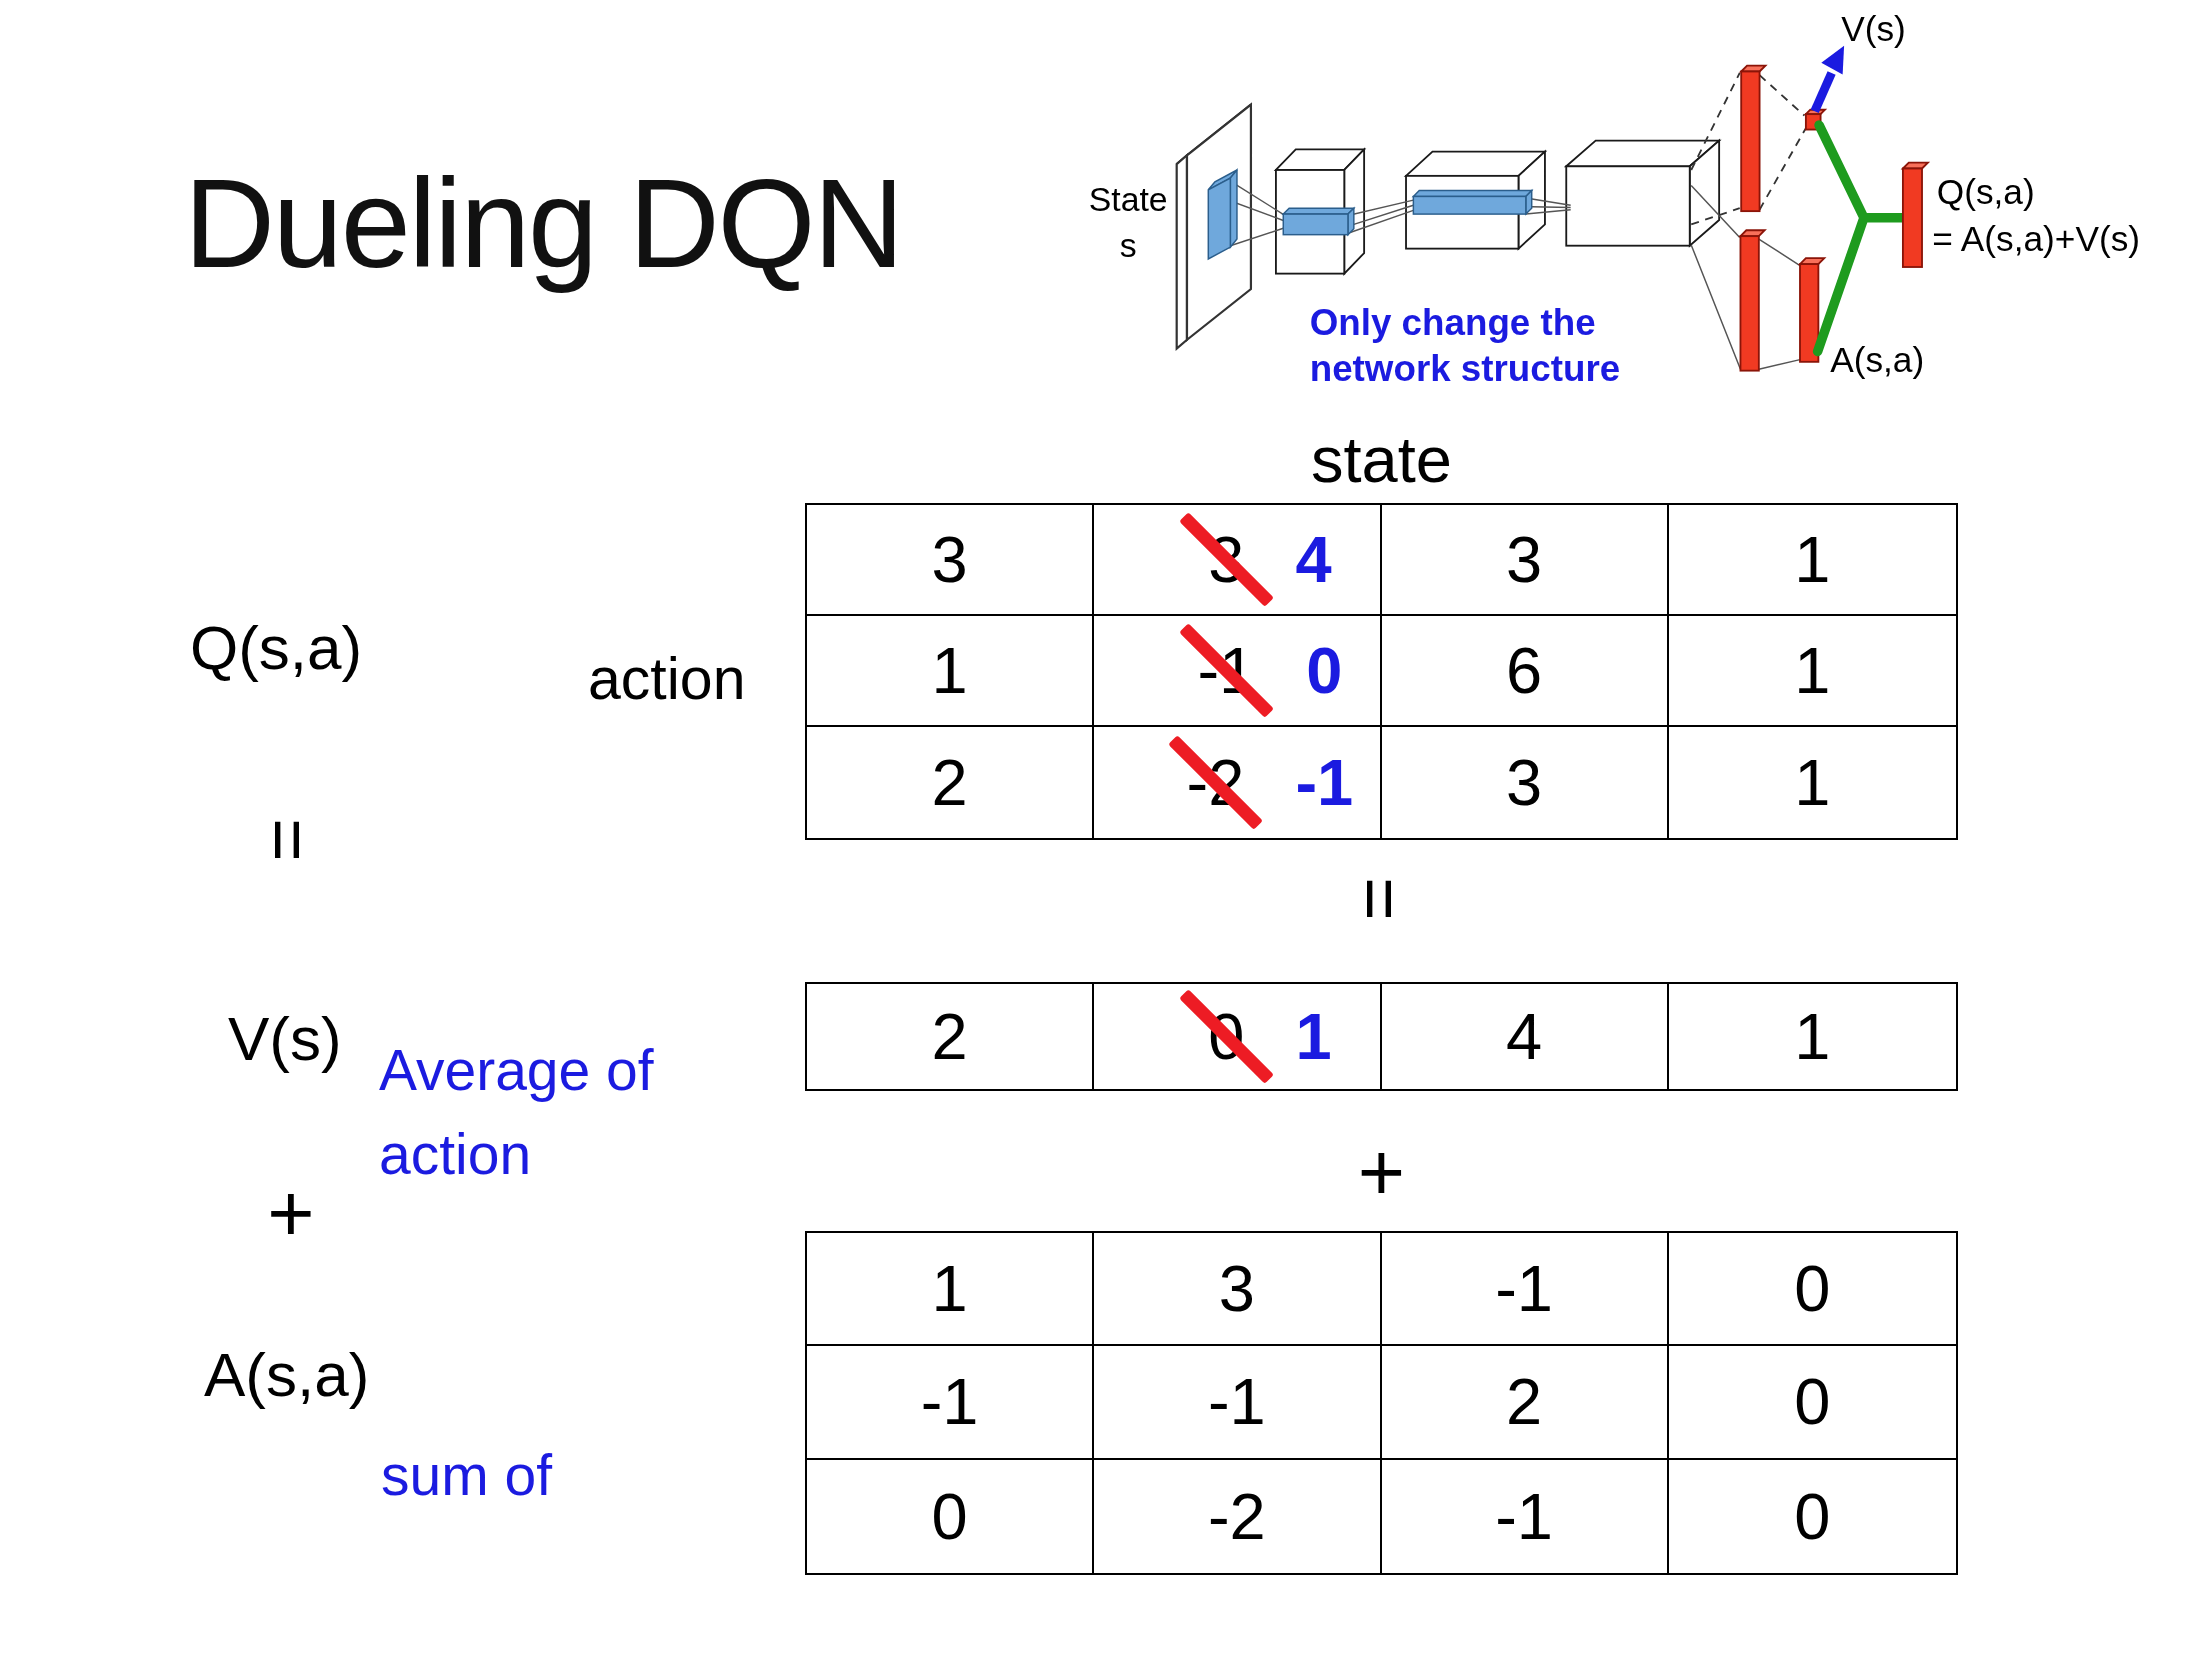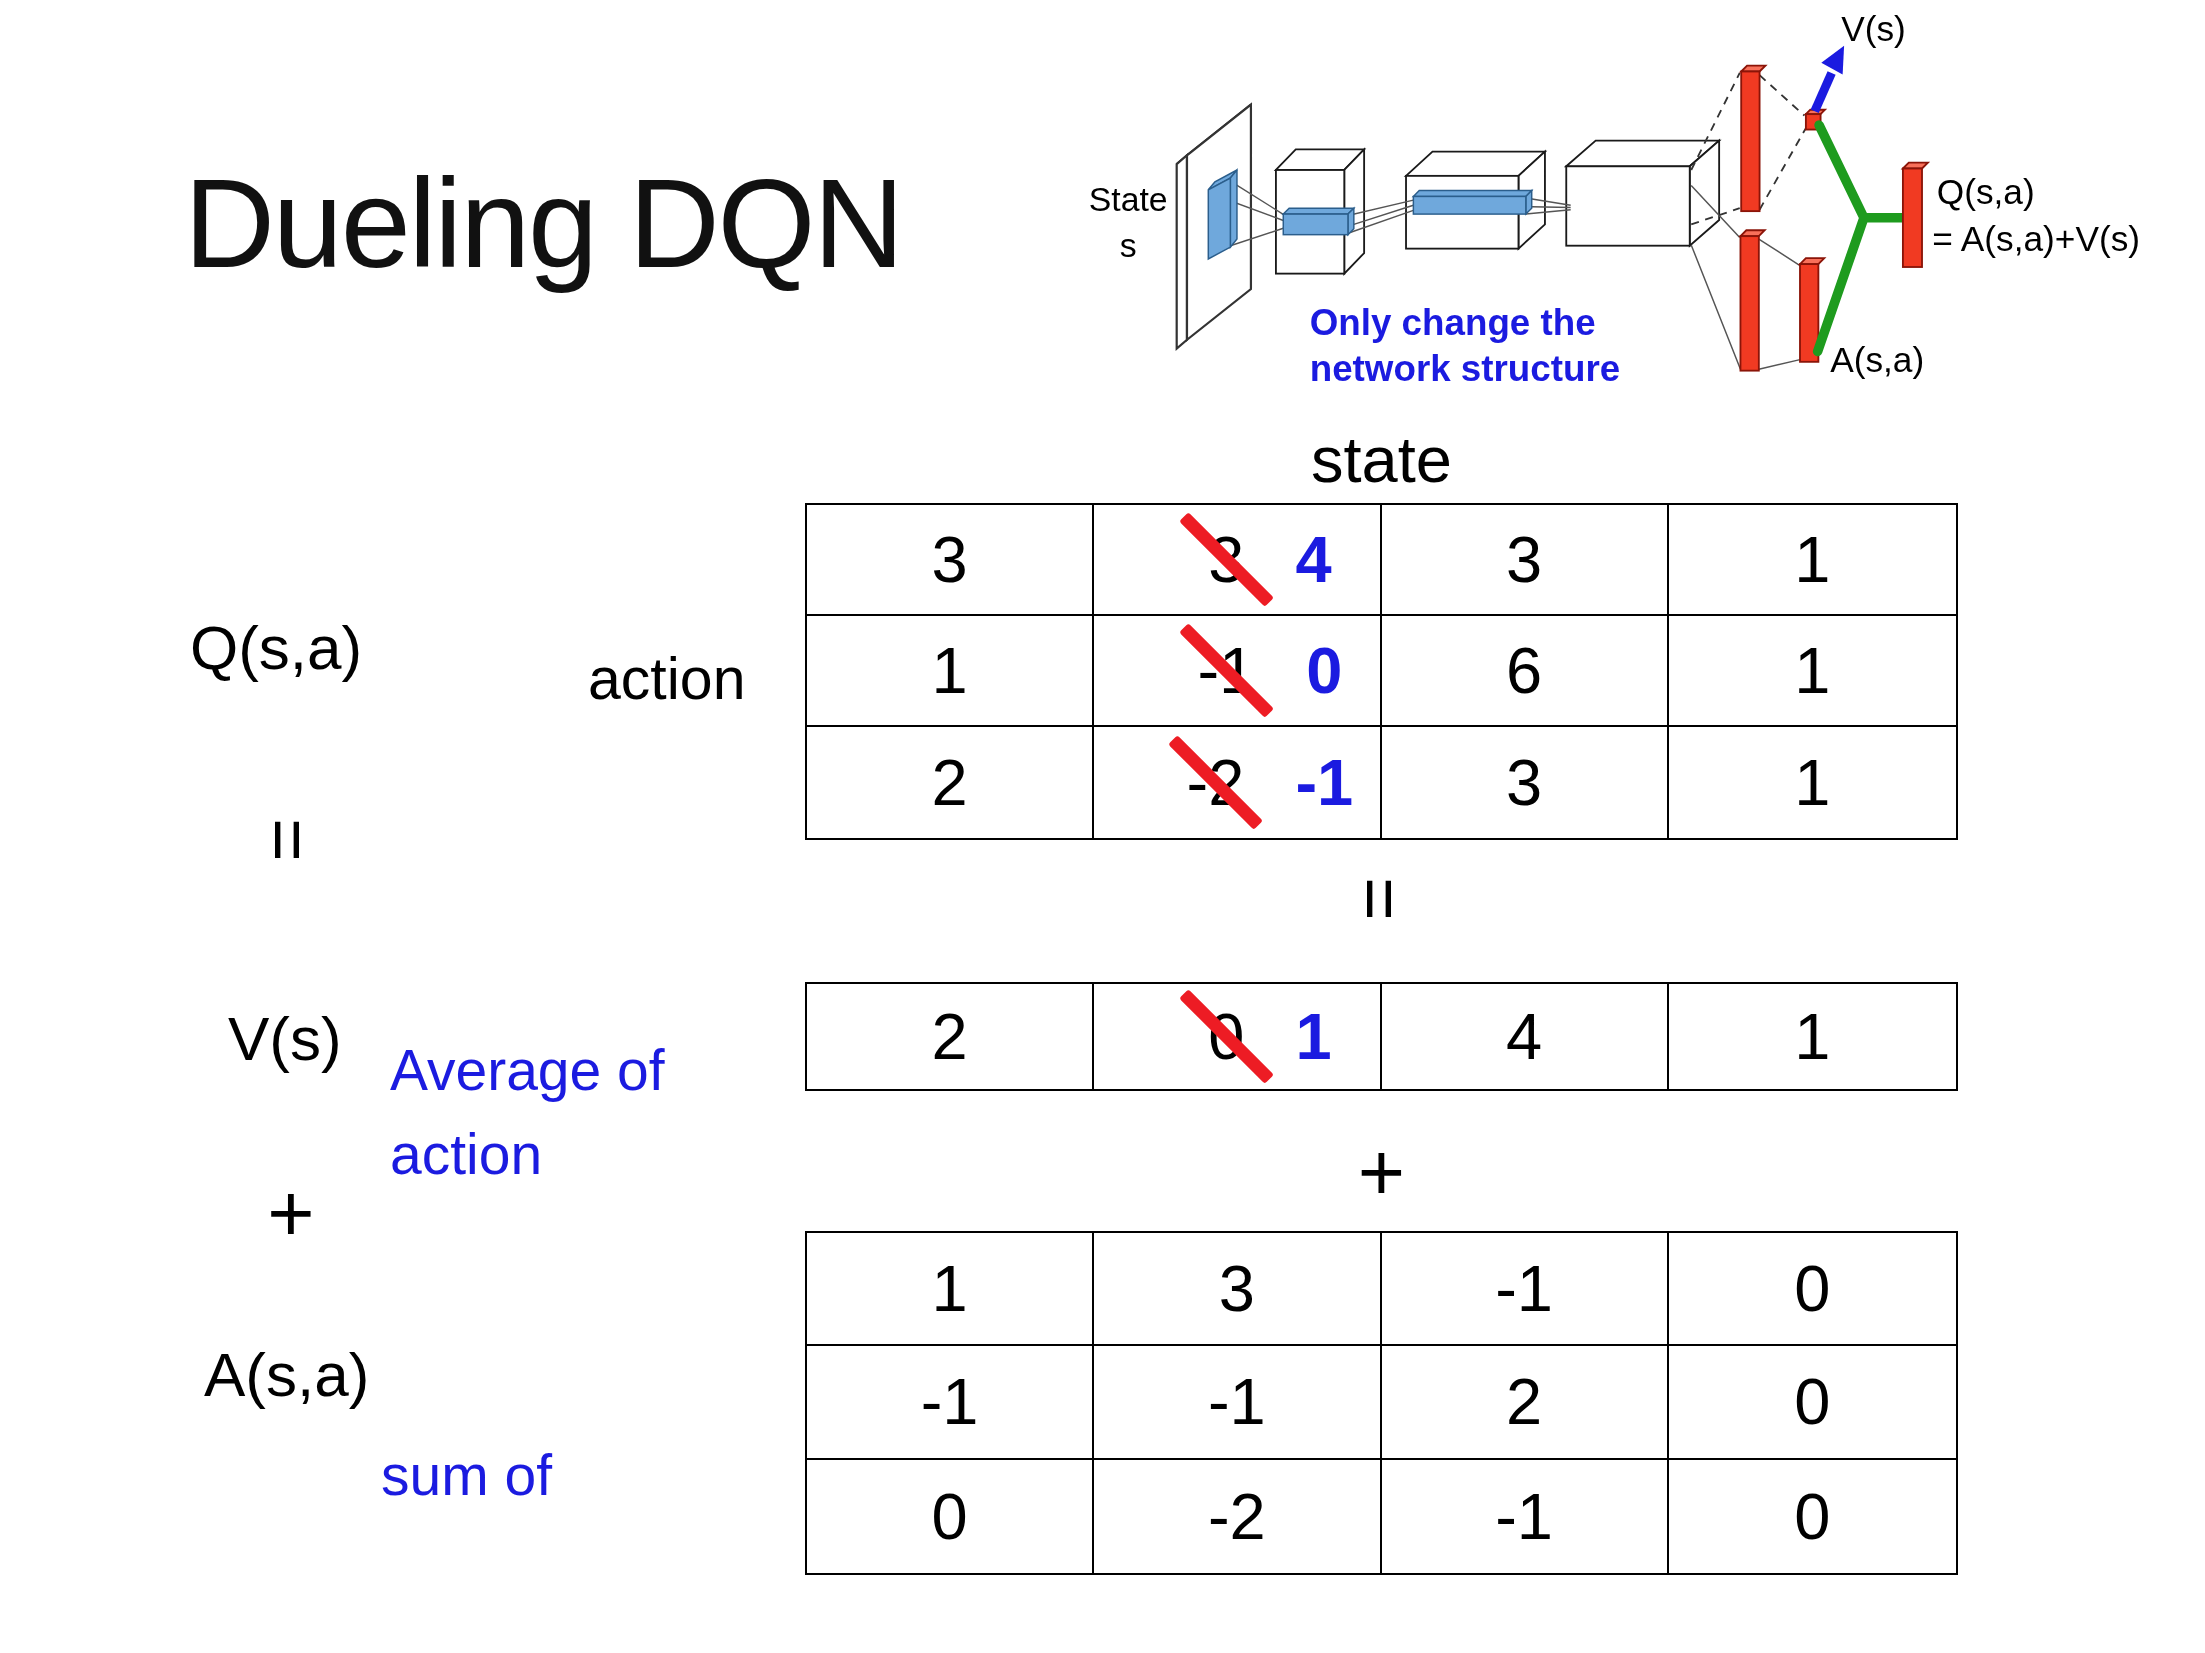--- a/index.html
+++ b/index.html
@@ -50,21 +50,21 @@
   }
   #eq-left { left:241px;  top:785px; }
   #eq-mid  { left:1333px; top:844px; }
 
   .blue-note {
     color:var(--accent-blue);
     font-size:57px;
     line-height:84px;
     font-weight:400;
   }
-  #avg-note { left:390px; top:1028px; }
+  #avg-note { left:379px; top:1028px; }
   #sum-note { left:381px; top:1433px; }
 
   #state-label {
     left:805px; top:422px;
     width:1153px;
     text-align:center;
     font-size:65px;
   }
 
   .mtable {

